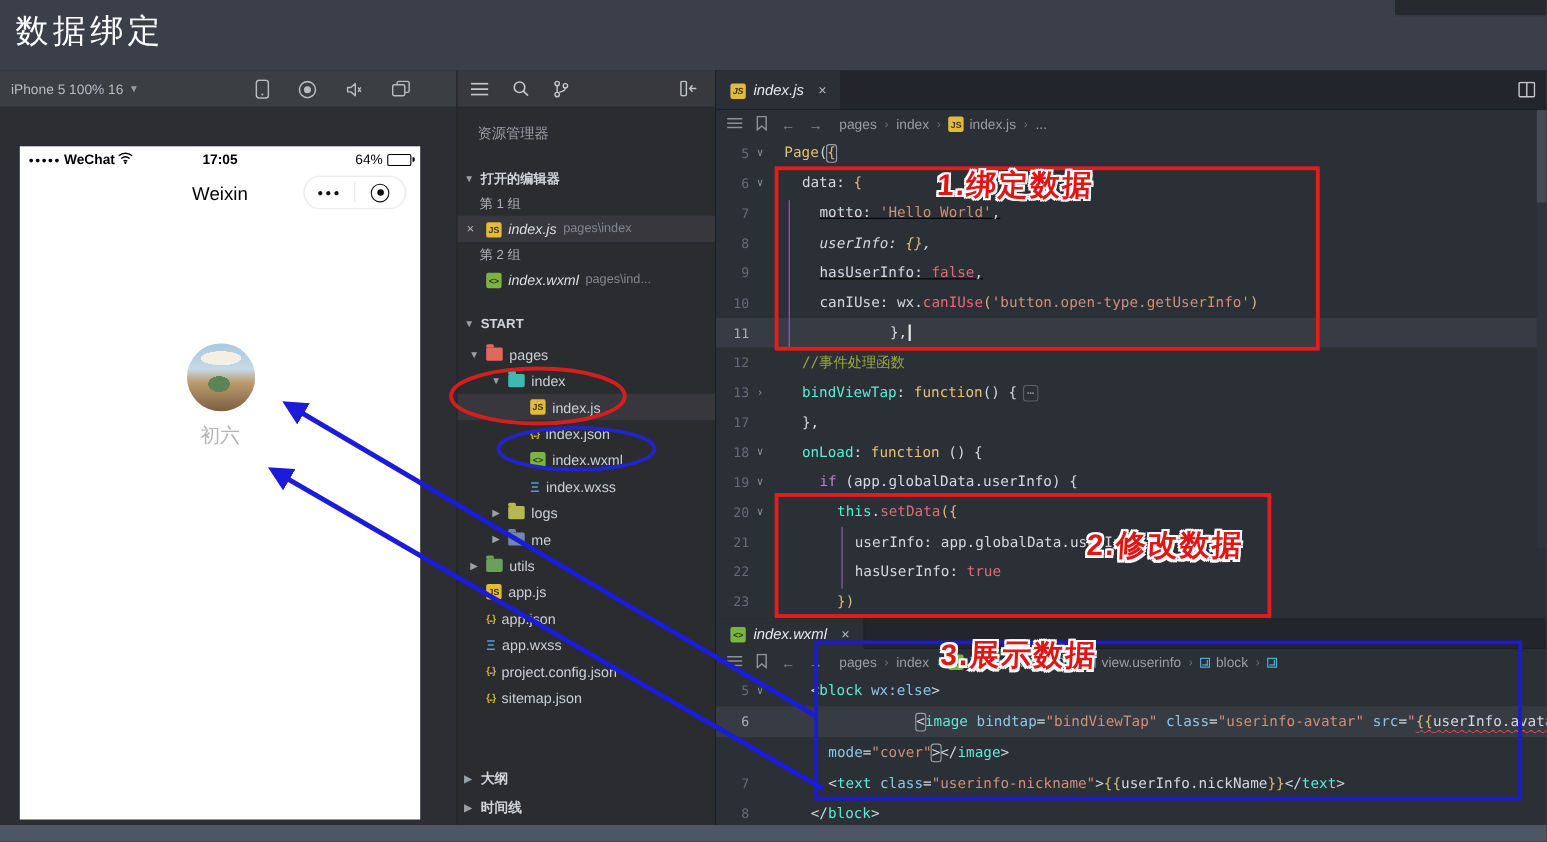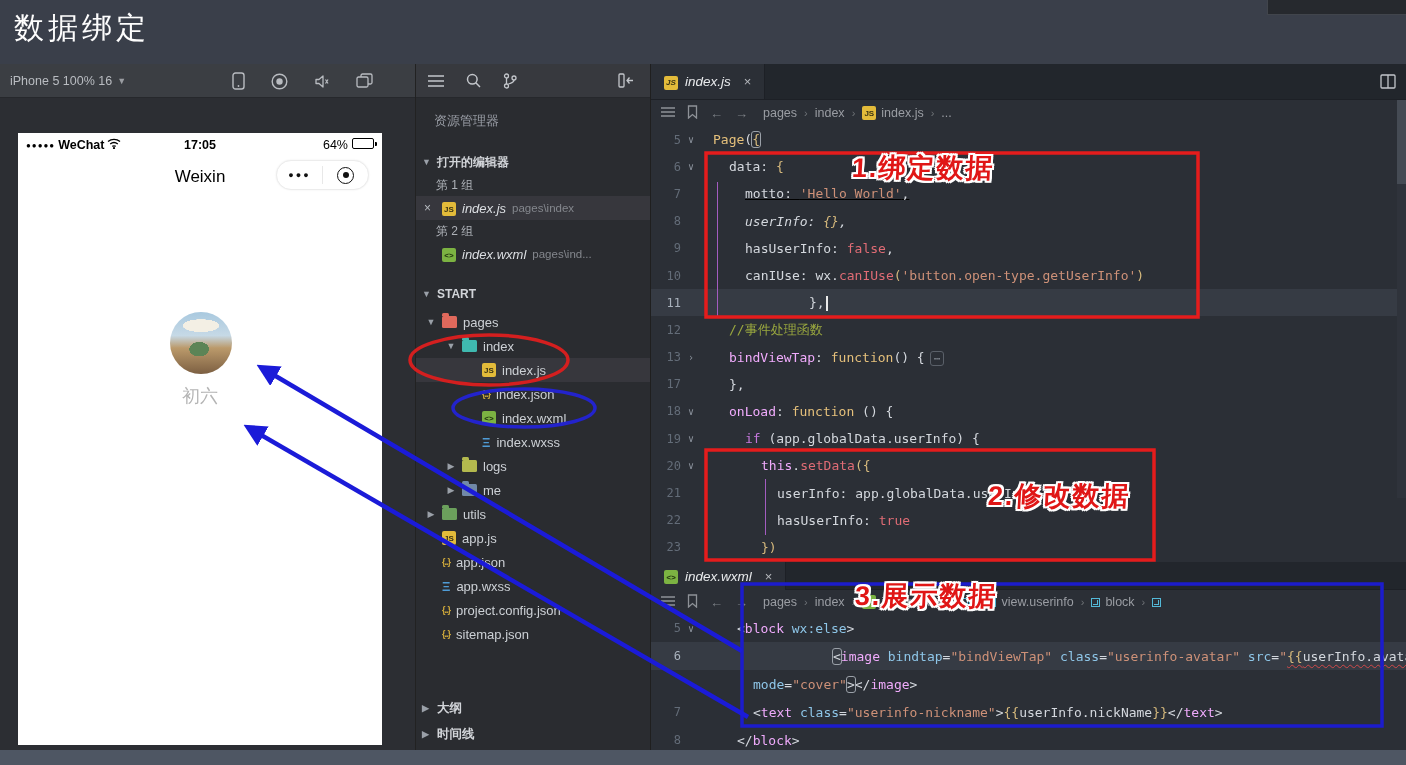--- a/index.html
+++ b/index.html
@@ -21,21 +21,21 @@
   .sim-device { display:flex; align-items:center; gap:5px; }
   .caret-down { font-size:9px; color:#9a9da2; }
   .sim-icons { position:absolute; left:232px; top:0; height:34px; display:flex; gap:26px; align-items:center; }
   .sim-icons svg, .tool-icons svg { display:block; }
 
   .phone { position:absolute; left:18px; top:69px; width:364px; height:612px; background:#ffffff; }
   .status-row { position:relative; height:24px; padding:4px 8px 0 8px; font-size:12.5px; color:#000; }
   .sig-group { position:absolute; left:8px; top:5px; display:flex; align-items:center; gap:3px; font-weight:bold; }
   .sig-dots { font-size:8px; letter-spacing:1px; }
   .status-time { position:absolute; left:0; right:0; top:5px; text-align:center; font-weight:bold; }
-  .bat-group { position:absolute; right:8px; top:5px; display:flex; align-items:flex-start; gap:4px; }
+  .bat-group { position:absolute; right:8px; top:5px; display:flex; align-items:center; gap:4px; }
   .battery { width:22px; height:11px; border:1px solid #000; border-radius:2px; padding:1px; position:relative; }
   .battery::after { content:""; position:absolute; right:-4px; top:2.5px; width:2.5px; height:4px;
                     background:#000; border-radius:0 1px 1px 0; }
   .battery .fill { height:100%; background:#000; border-radius:1px; }
   .nav-row { position:relative; height:46px; }
   .nav-title { position:absolute; left:0; right:0; top:10px; text-align:center;
                font-size:17px; color:#000; font-weight:500; }
   .capsule { position:absolute; right:13px; top:3px; width:93px; height:30px; border:1px solid #ececec;
              border-radius:16px; background:#fff; box-shadow:0 0 2px rgba(0,0,0,.08);
              display:flex; align-items:center; }
@@ -117,21 +117,21 @@
   .code.top .cl { height:27.2px; }
   .code.bot .cl { height:28px; }
   .cl.hl { background:#363b44;gap:40px; }
   .gut { width:30px; text-align:right; color:#636c78; font-size:12px; flex:none; }
   .cl.hl .gut { color:#a9b2bd; }
   .fold { width:20px; text-align:center; color:#8a919b; font-size:10px; flex:none; }
   .src { white-space:pre; }
   .code.top .src { padding-left:12px; }
   .code.bot .src { padding-left:36px; }
   .tok.w { color:#d4d8de; }
-  .tok.blue { color:#f0abfc; }
+  .tok.blue { color:#5eead4; }
   .tok.cyan { color:#8ec6e8; }
   .tok.yellow { color:#e5c07b; }
   .tok.gold { color:#d7ba7d; }
   .tok.purple { color:#c678dd; }
   .tok.red { color:#e06c75; }
   .tok.str { color:#ce9178; }
   .tok.green { color:#9aa83f; }
   .tok.box { outline:1px solid #9aa0a8; border-radius:2px; }
   .tok.sq { text-decoration:underline wavy #d14a4a 1px; text-underline-offset:3px; }
   .tok.dots { color:#8c939d; border:1px solid #5a6069; border-radius:3px; padding:0 3px;
@@ -431,21 +431,21 @@
         <span class="src" style="text-indent: 0px; margin-left: 32px; text-decoration: underline;"><span class="tok w">motto: </span><span class="tok str">'Hello World'</span><span class="tok w">,</span></span>
       </div>
       <div class="cl">
         <span class="gut">8</span>
         <span class="fold"></span>
         <span class="src" style="text-indent: 0px; margin-left: 32px; font-style: italic;"><span class="tok w">userInfo: </span><span class="tok gold">{}</span><span class="tok w">,</span></span>
       </div>
       <div class="cl">
         <span class="gut">9</span>
         <span class="fold"></span>
-        <span class="src" style="text-indent: 0px; margin-left: 32px;"><span class="tok w">hasUserInfo: </span><span class="tok red">false</span><span class="tok w">,</span></span>
+        <span class="src" style="text-indent: 0px; margin-left: 32px; text-decoration: underline;"><span class="tok w">hasUserInfo: </span><span class="tok red">false</span><span class="tok w">,</span></span>
       </div>
       <div class="cl">
         <span class="gut">10</span>
         <span class="fold"></span>
         <span class="src" style="text-indent: 0px; margin-left: 32px;"><span class="tok w">canIUse: wx.</span><span class="tok red">canIUse</span><span class="tok gold">(</span><span class="tok str">'button.open-type.getUserInfo'</span><span class="tok gold">)</span></span>
       </div>
       <div class="cl hl">
         <span class="gut">11</span>
         <span class="fold"></span>
         <span class="src" style="text-indent: 0px; margin-left: 16px;"><span class="tok w">},</span><span class="cursor"></span></span>

